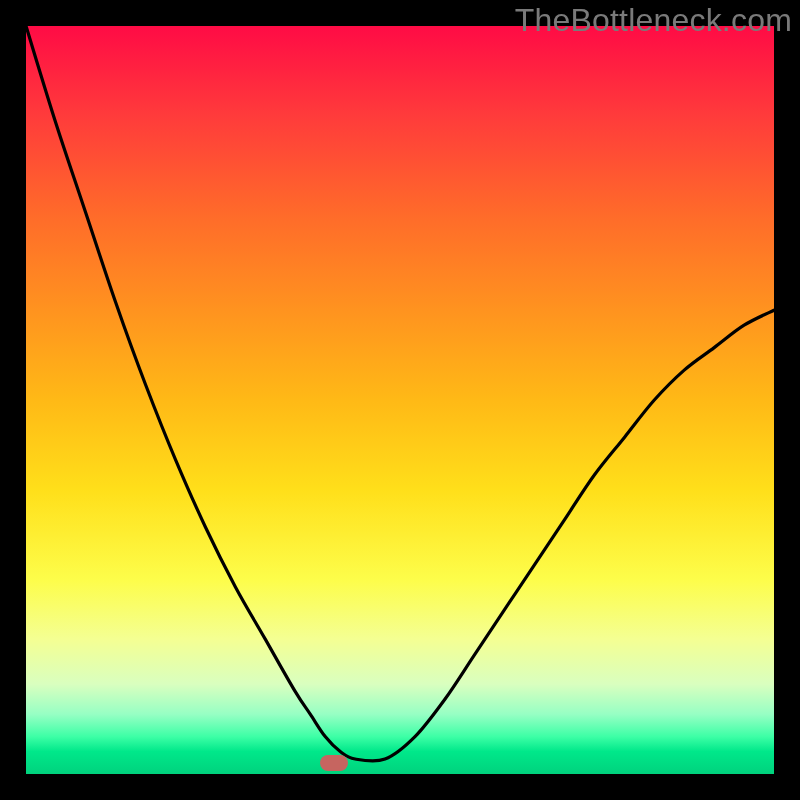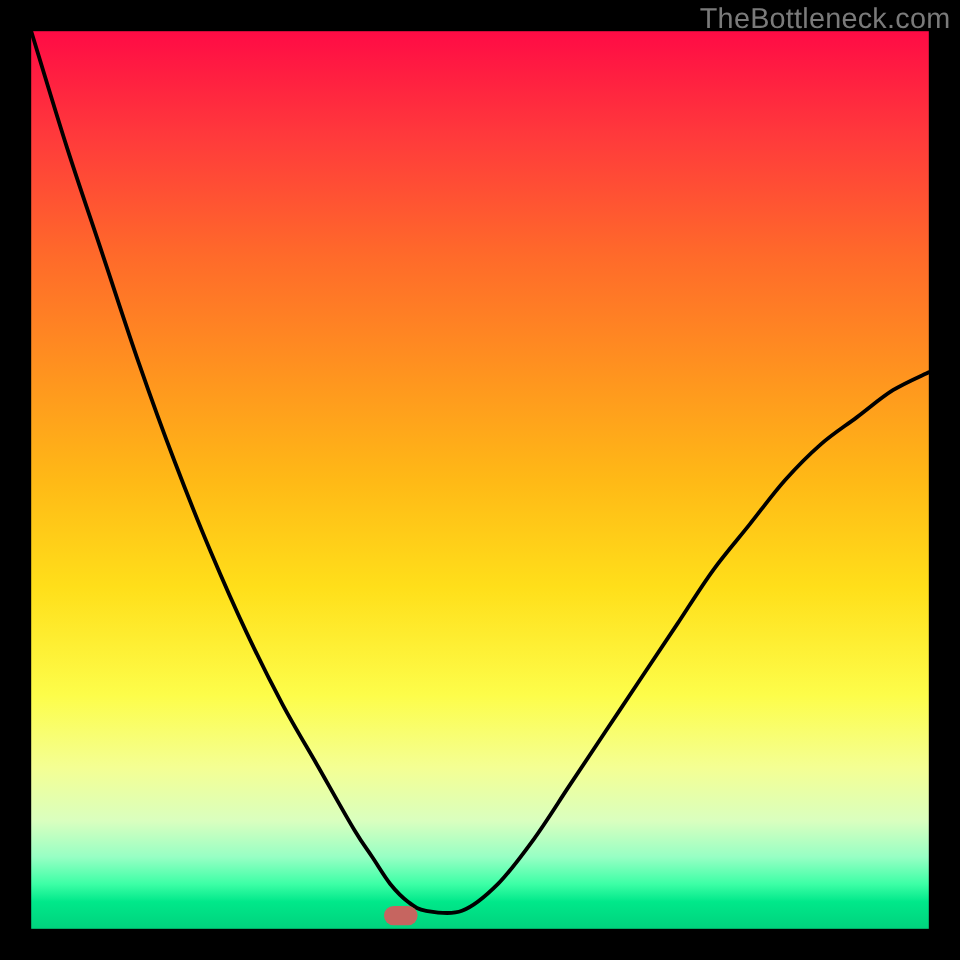--- a/index.html
+++ b/index.html
@@ -16,21 +16,21 @@
           #f4ff93 82%,
           #d9ffbf 88%,
           #97ffc4 92%,
           #3dffa6 95%,
           #00e88a 97%,
           #00d27d 100%);}
   svg.curve{position:absolute;left:26px;top:26px;width:748px;height:748px;overflow:visible;}
   .marker{position:absolute;width:28px;height:16px;border-radius:8px;background:#c66560;
           transform:translate(-50%,-50%);}
   .watermark{position:absolute;right:8px;top:2px;
-             font-family:Arial,Helvetica,sans-serif;font-size:24px;font-weight:400;
+             font-family:Arial,Helvetica,sans-serif;font-size:32px;font-weight:400;
              color:#7a7a7a;letter-spacing:.2px;}
 </style>
 </head>
 <body>
 
 <div class="frame">
   <div class="plot"></div>
 
   <svg class="curve" viewBox="0 0 748 748" preserveAspectRatio="none">
     <path fill="none" stroke="#000" stroke-width="3.2" stroke-linecap="round" d="M 0.0 0.0 C 5.0 16.2, 19.9 66.1, 29.9 97.2 C 39.9 128.4, 49.9 157.1, 59.8 187.0 C 69.8 216.9, 79.8 248.1, 89.8 276.8 C 99.7 305.4, 109.7 332.9, 119.7 359.0 C 129.7 385.2, 139.6 410.2, 149.6 433.8 C 159.6 457.5, 169.5 480.0, 179.5 501.2 C 189.5 522.4, 199.5 542.3, 209.4 561.0 C 219.4 579.7, 229.4 595.9, 239.4 613.4 C 249.3 630.8, 261.8 653.3, 269.3 665.7 C 276.8 678.2, 279.3 680.7, 284.2 688.2 C 289.2 695.6, 294.2 704.4, 299.2 710.6 C 304.2 716.8, 309.2 721.8, 314.2 725.6 C 319.1 729.3, 321.6 731.8, 329.1 733.0 C 336.6 734.3, 349.1 736.8, 359.0 733.0 C 369.0 729.3, 379.0 720.6, 389.0 710.6 C 398.9 700.6, 408.9 686.9, 418.9 673.2 C 428.9 659.5, 438.8 643.3, 448.8 628.3 C 458.8 613.4, 468.7 598.4, 478.7 583.4 C 488.7 568.5, 498.7 553.5, 508.6 538.6 C 518.6 523.6, 528.6 508.6, 538.6 493.7 C 548.5 478.7, 558.5 462.5, 568.5 448.8 C 578.5 435.1, 588.4 423.9, 598.4 411.4 C 608.4 398.9, 618.3 385.2, 628.3 374.0 C 638.3 362.8, 648.3 352.8, 658.2 344.1 C 668.2 335.4, 678.2 329.1, 688.2 321.6 C 698.1 314.2, 708.1 305.4, 718.1 299.2 C 728.1 293.0, 743.0 286.7, 748.0 284.2"></path>

